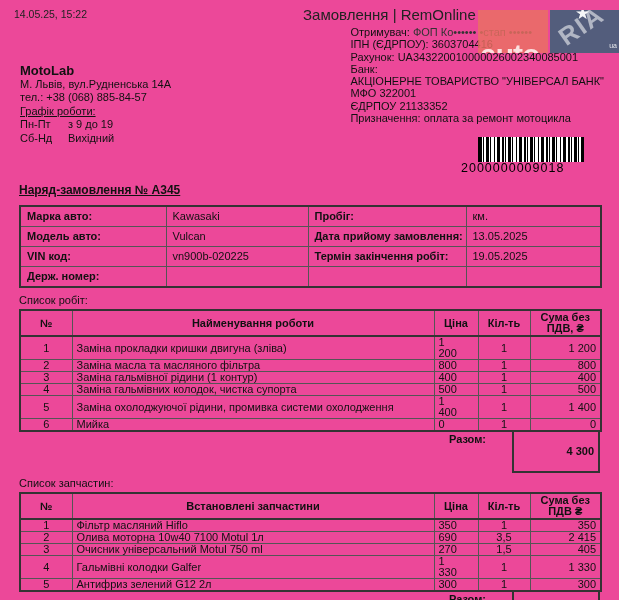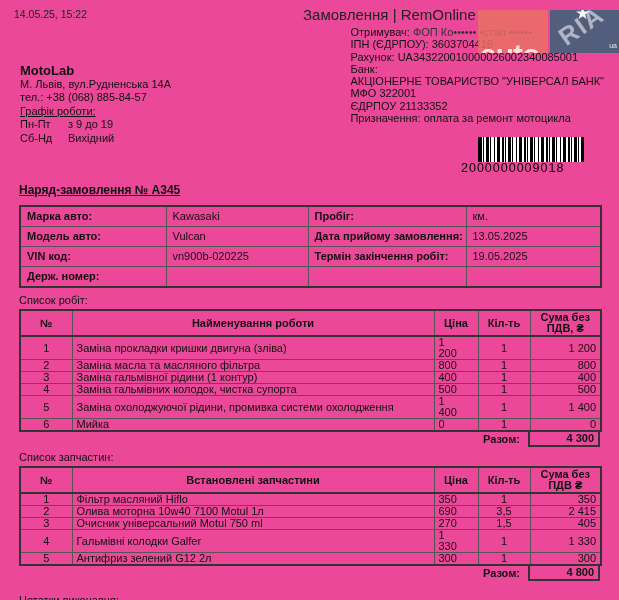--- a/index.html
+++ b/index.html
@@ -52,22 +52,22 @@
 
   .it { border:2px solid #333; }
   .it th { border:1px solid #555; border-bottom:2px solid #333; font-weight:bold; padding:1px 2px; line-height:11px; text-align:center; }
   .it td { border:1px solid #555; padding:0 4px; line-height:11px; overflow:hidden; }
   .it td.cnum { text-align:center; }
   .it td.cqty { text-align:center; }
   .it td.csum { text-align:right; }
   .narrow { display:inline-block; max-width:22px; }
 
   .tfoot-row { display:flex; justify-content:flex-end; width:581px; margin-bottom:4px; }
-  .tfoot-label { font-weight:bold; padding:1px 8px 1px 0; line-height:12px; }
-  .tfoot-val { width:72px; border:2px solid #333; border-top:none; font-weight:bold; text-align:right; padding:1px 4px; line-height:11px; }
+  .tfoot-label { font-weight:bold; padding:1px 26px 1px 0; line-height:12px; }
+  .tfoot-val { width:88px; border:2px solid #333; border-top:none; font-weight:bold; text-align:right; padding:14px 4px; line-height:11px; }
 
   .notes { margin-top:14px; line-height:11.5px; }
   .grand { font-weight:bold; line-height:11.5px; }
 </style>
 </head>
 <body>
 
 <div class="page">
 
   <div class="hdr-date">14.05.25, 15:22</div>

